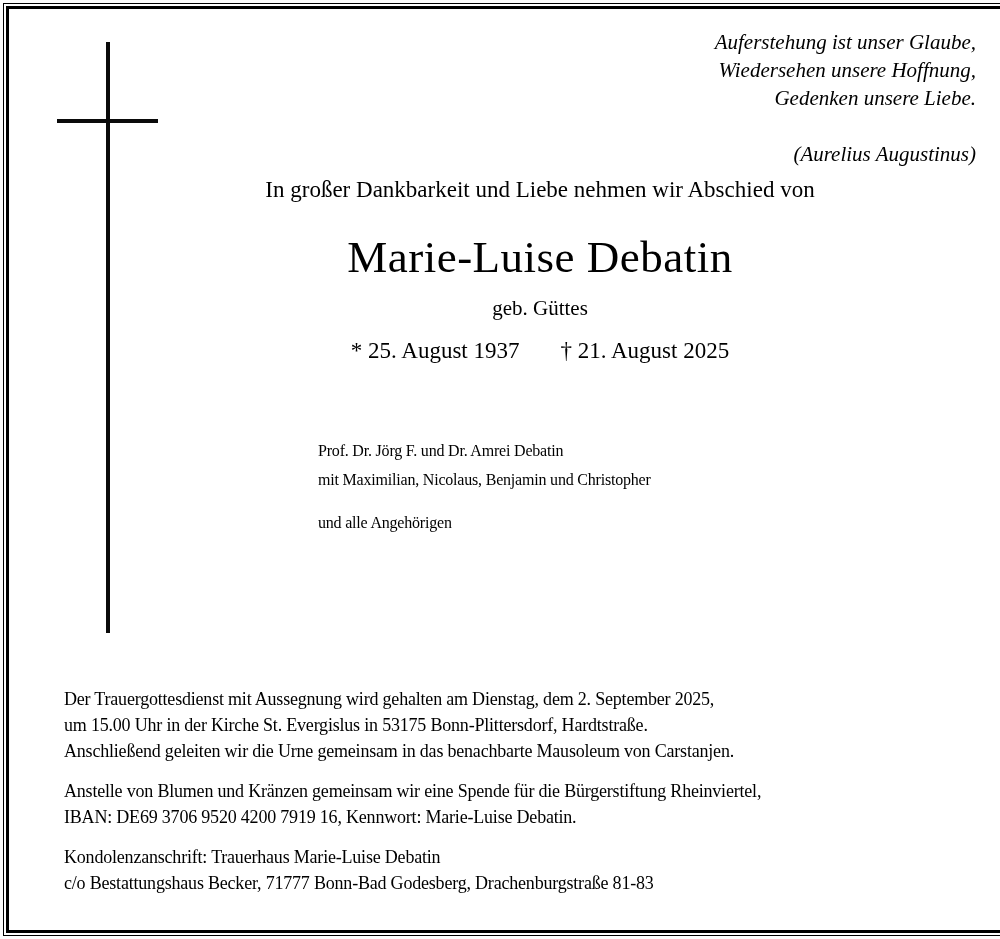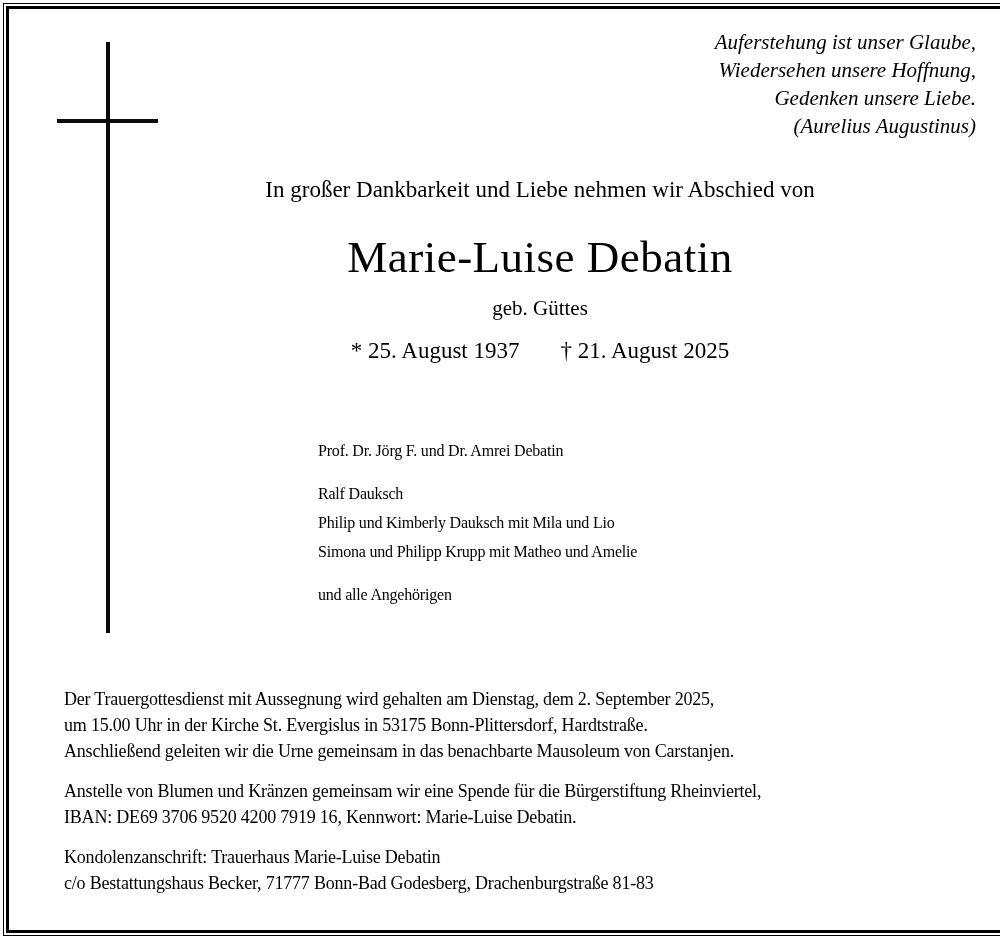--- a/index.html
+++ b/index.html
@@ -49,21 +49,21 @@
   .quote {
     position: absolute;
     top: 28px;
     right: 48px;
     text-align: right;
     font-style: italic;
     font-size: 21px;
     line-height: 28px;
   }
   .quote .attribution {
-    margin-top: 0;
+    margin-top: 28px;
   }
   .center-col {
     position: absolute;
     left: 56px;
     right: 0;
     top: 0;
     text-align: center;
   }
   .intro {
     position: absolute;
@@ -154,25 +154,21 @@
     <div class="birth-name">geb. Güttes</div>
     <div class="dates-row">
       <span class="line">* 25. August 1937</span>
       <span class="line">† 21. August 2025</span>
     </div>
   </div>
 
   <div class="mourners">
     <div class="group">
       <div class="line">Prof. Dr. Jörg F. und Dr. Amrei Debatin</div>
-    </div>
-    <div class="group">
-      <div class="line">Ralf Dauksch</div>
-      <div class="line">Philip und Kimberly Dauksch mit Mila und Lio</div>
-      <div class="line">Simona und Philipp Krupp mit Matheo und Amelie</div>
+      <div class="line">mit Maximilian, Nicolaus, Benjamin und Christopher</div>
     </div>
     <div class="line closing">und alle Angehörigen</div>
   </div>
 
   <div class="details">
     <div class="para">
       <div class="line">Der Trauergottesdienst mit Aussegnung wird gehalten am Dienstag, dem 2. September 2025,</div>
       <div class="line">um 15.00 Uhr in der Kirche St. Evergislus in 53175 Bonn-Plittersdorf, Hardtstraße.</div>
       <div class="line">Anschließend geleiten wir die Urne gemeinsam in das benachbarte Mausoleum von Carstanjen.</div>
     </div>

